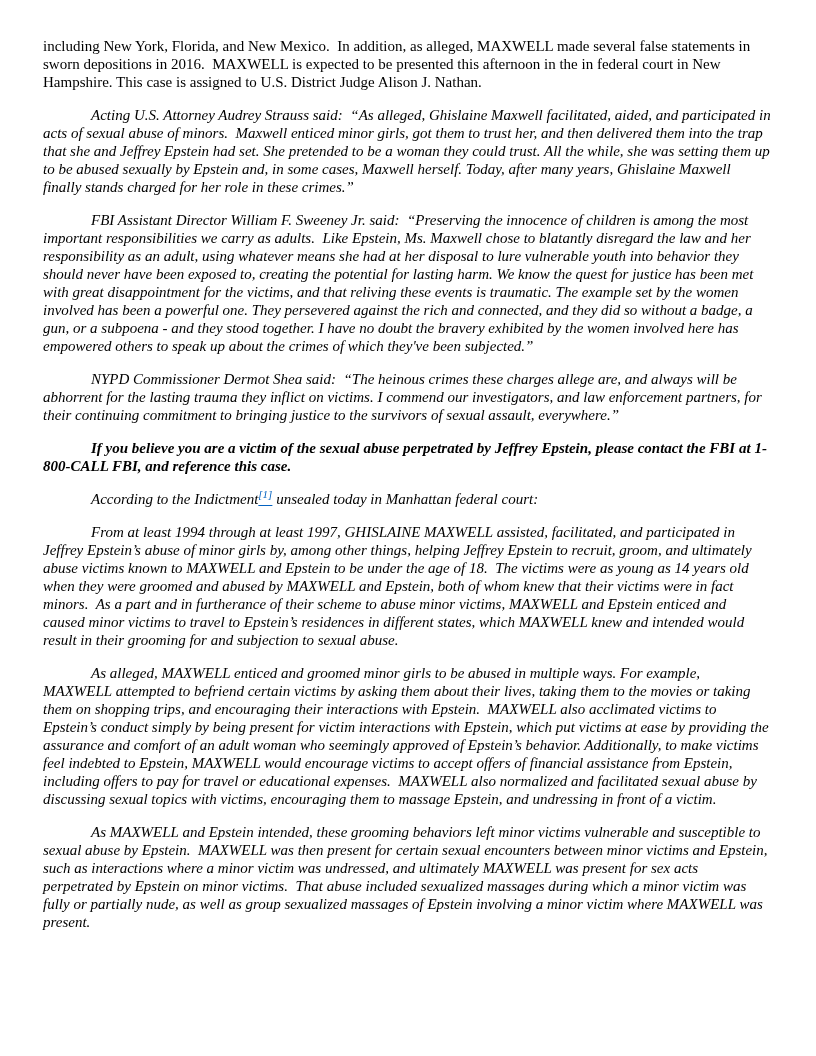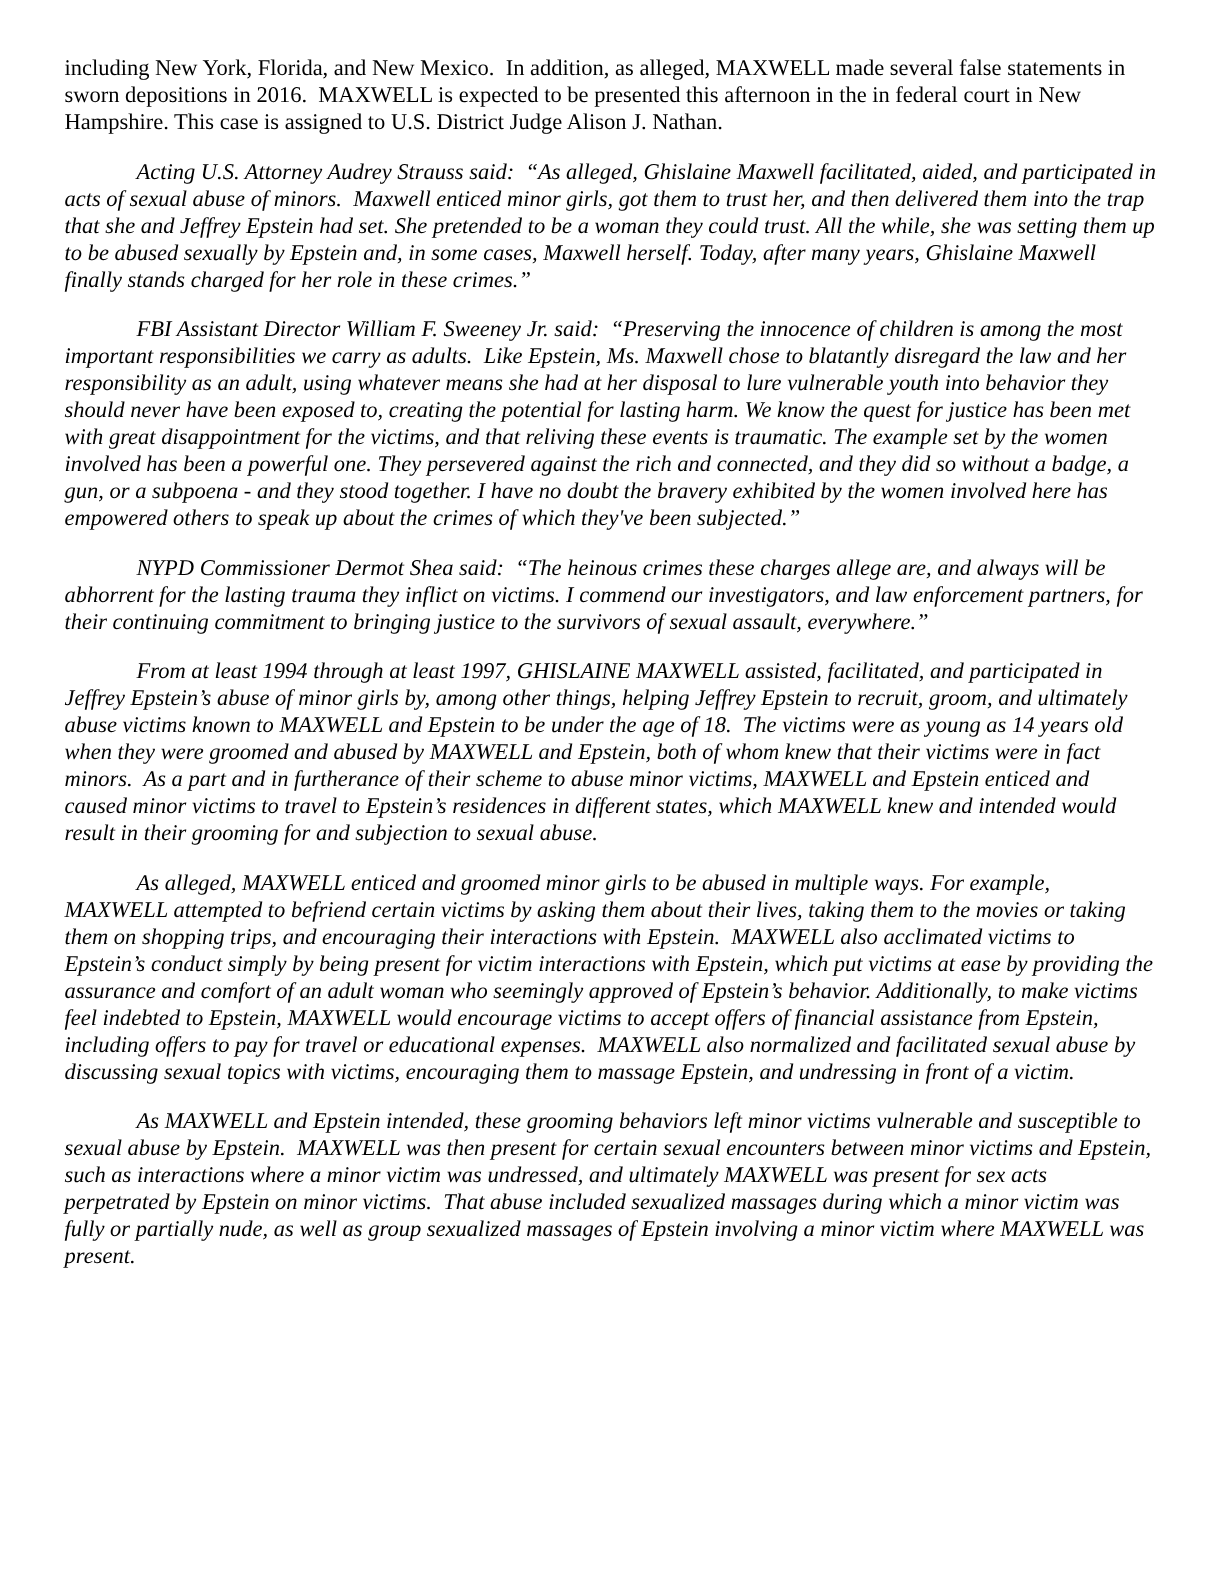--- a/index.html
+++ b/index.html
@@ -45,21 +45,23 @@
 <div class="page">
 
   <p class="para">including New York, Florida, and New Mexico.  In addition, as alleged, MAXWELL made several false statements in sworn depositions in 2016.  MAXWELL is expected to be presented this afternoon in the in federal court in New Hampshire. This case is assigned to U.S. District Judge Alison J. Nathan.</p>
 
   <p class="para indent">Acting U.S. Attorney Audrey Strauss said:  “As alleged, Ghislaine Maxwell facilitated, aided, and participated in acts of sexual abuse of minors.  Maxwell enticed minor girls, got them to trust her, and then delivered them into the trap that she and Jeffrey Epstein had set. She pretended to be a woman they could trust. All the while, she was setting them up to be abused sexually by Epstein and, in some cases, Maxwell herself. Today, after many years, Ghislaine Maxwell finally stands charged for her role in these crimes.”</p>
 
   <p class="para indent">FBI Assistant Director William F. Sweeney Jr. said:  “Preserving the innocence of children is among the most important responsibilities we carry as adults.  Like Epstein, Ms. Maxwell chose to blatantly disregard the law and her responsibility as an adult, using whatever means she had at her disposal to lure vulnerable youth into behavior they should never have been exposed to, creating the potential for lasting harm. We know the quest for justice has been met with great disappointment for the victims, and that reliving these events is traumatic. The example set by the women involved has been a powerful one. They persevered against the rich and connected, and they did so without a badge, a gun, or a subpoena - and they stood together. I have no doubt the bravery exhibited by the women involved here has empowered others to speak up about the crimes of which they've been subjected.”</p>
 
   <p class="para indent">NYPD Commissioner Dermot Shea said:  “The heinous crimes these charges allege are, and always will be abhorrent for the lasting trauma they inflict on victims. I commend our investigators, and law enforcement partners, for their continuing commitment to bringing justice to the survivors of sexual assault, everywhere.”</p>
 
+  <p class="para indent bold">If you believe you are a victim of the sexual abuse perpetrated by Jeffrey Epstein, please contact the FBI at 1-800-CALL FBI, and reference this case.</p>
 
+  <p class="para indent"><span>According to the Indictment</span><a class="footnote-link" href="#"><sup>[1]</sup></a><span> unsealed today in Manhattan federal court:</span></p>
 
   <p class="para indent">From at least 1994 through at least 1997, GHISLAINE MAXWELL assisted, facilitated, and participated in Jeffrey Epstein’s abuse of minor girls by, among other things, helping Jeffrey Epstein to recruit, groom, and ultimately abuse victims known to MAXWELL and Epstein to be under the age of 18.  The victims were as young as 14 years old when they were groomed and abused by MAXWELL and Epstein, both of whom knew that their victims were in fact minors.  As a part and in furtherance of their scheme to abuse minor victims, MAXWELL and Epstein enticed and caused minor victims to travel to Epstein’s residences in different states, which MAXWELL knew and intended would result in their grooming for and subjection to sexual abuse.</p>
 
   <p class="para indent">As alleged, MAXWELL enticed and groomed minor girls to be abused in multiple ways. For example, MAXWELL attempted to befriend certain victims by asking them about their lives, taking them to the movies or taking them on shopping trips, and encouraging their interactions with Epstein.  MAXWELL also acclimated victims to Epstein’s conduct simply by being present for victim interactions with Epstein, which put victims at ease by providing the assurance and comfort of an adult woman who seemingly approved of Epstein’s behavior. Additionally, to make victims feel indebted to Epstein, MAXWELL would encourage victims to accept offers of financial assistance from Epstein, including offers to pay for travel or educational expenses.  MAXWELL also normalized and facilitated sexual abuse by discussing sexual topics with victims, encouraging them to massage Epstein, and undressing in front of a victim.</p>
 
   <p class="para indent">As MAXWELL and Epstein intended, these grooming behaviors left minor victims vulnerable and susceptible to sexual abuse by Epstein.  MAXWELL was then present for certain sexual encounters between minor victims and Epstein, such as interactions where a minor victim was undressed, and ultimately MAXWELL was present for sex acts perpetrated by Epstein on minor victims.  That abuse included sexualized massages during which a minor victim was fully or partially nude, as well as group sexualized massages of Epstein involving a minor victim where MAXWELL was present.</p>
 
 </div>
 
 </body></html>

